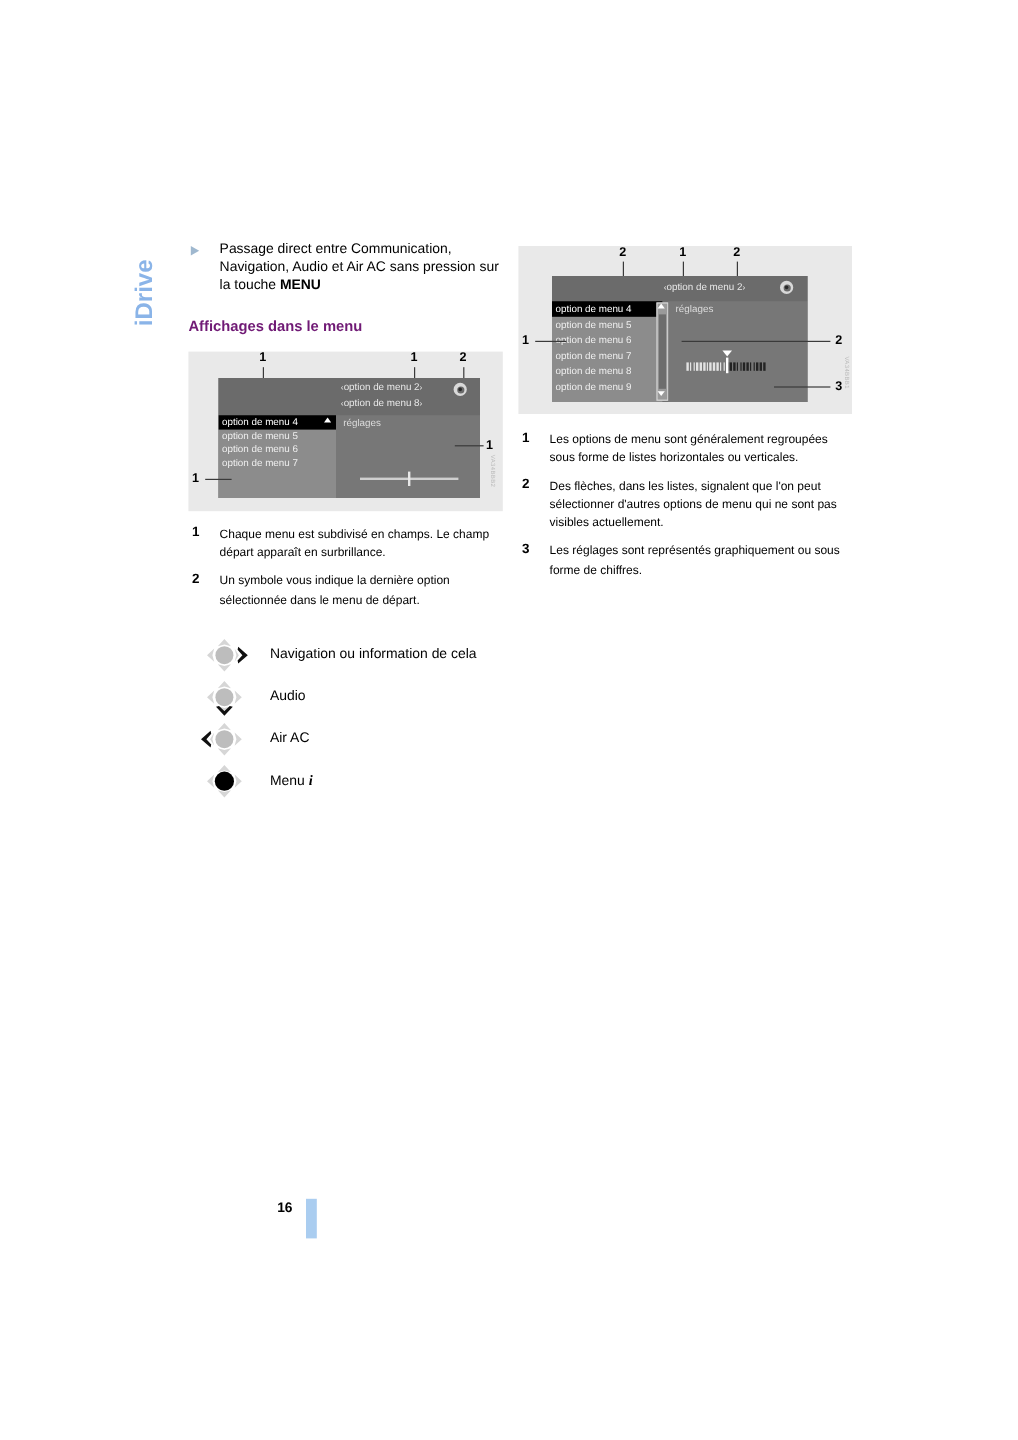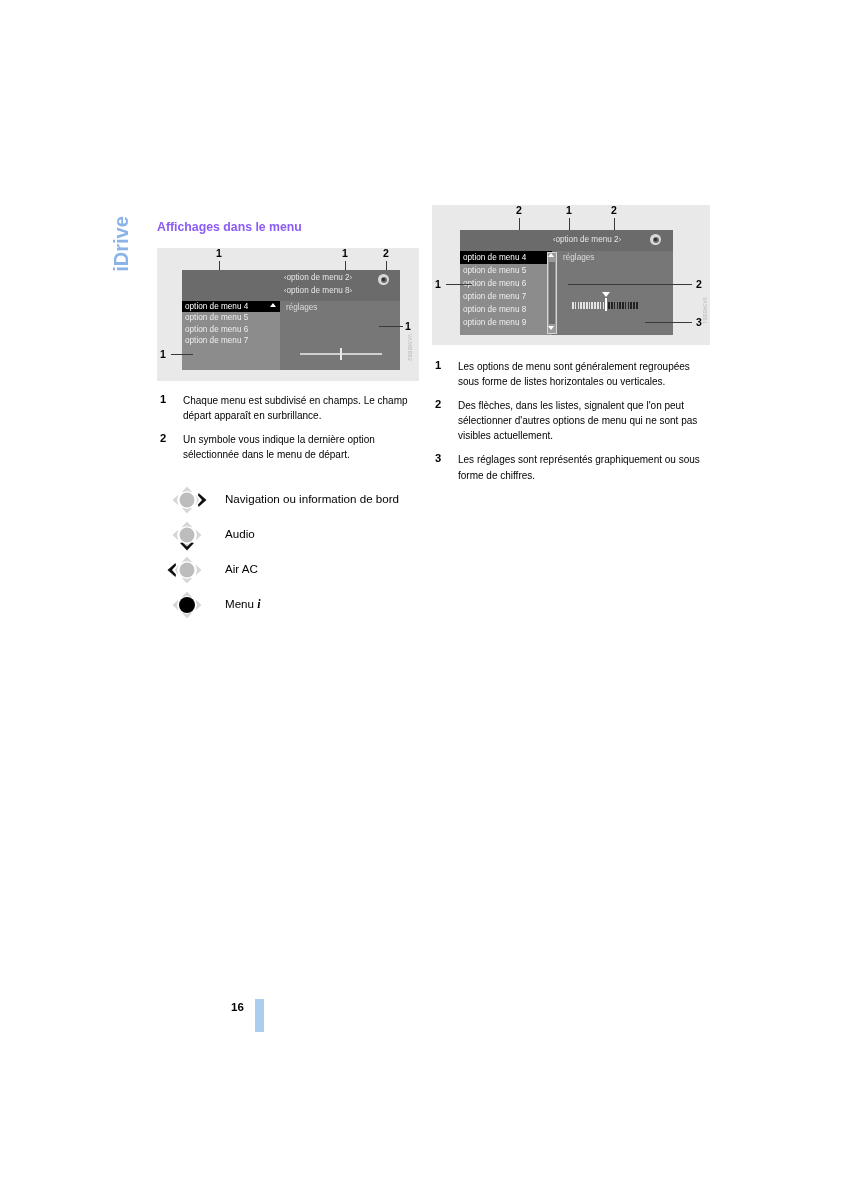--- a/index.html
+++ b/index.html
@@ -75,21 +75,21 @@
   .para b { font-weight: bold; }
 
   .para-plain {
     font-size: 11.6px;
     line-height: 15.1px;
     margin-bottom: 4px;
   }
 
   
   .section-head {
-    color: #8b5cf6;
+    color: #701a75;
     font-weight: bold;
     font-size: 12.3px;
     margin-top: 20px;
     margin-bottom: 14px;
   }
 
   
   .figure {
     position: relative;
     background: #e9e9e9;
@@ -329,20 +329,24 @@
 </style>
 </head>
 <body>
 
 <div class="side-tab">
   <span>iDrive</span>
 </div>
 
 <div class="col-left">
 
+  <div class="bullet-row">
+    <span class="bullet-tri"></span>
+    <div class="para"><span>Passage direct entre Communication, Navigation, Audio et Air AC sans pression sur la touche </span><b>MENU</b></div>
+  </div>
 
 
   <div class="section-head">Affichages dans le menu</div>
 
   <div class="figure" style="width:262px; height:133px; margin-top:2px;">
 
     <div class="callout" style="left:59px; top:-1px;">1</div>
     <div class="leader v" style="left:62px; top:13px; height:22px;"></div>
 
     <div class="callout" style="left:185px; top:-1px;">1</div>
@@ -411,21 +415,21 @@
       <span class="ctrl-icon">
         <svg width="40" height="32" viewBox="0 0 40 32">
           <circle cx="20" cy="16" r="7.5" fill="#bdbdbd"></circle>
           <path d="M20 2.5 L25.5 8.5 L20 7 L14.5 8.5 Z" fill="#d6d6d6"></path>
           <path d="M20 29.5 L25.5 23.5 L20 25 L14.5 23.5 Z" fill="#d6d6d6"></path>
           <path d="M5.5 16 L11.5 10.5 L10 16 L11.5 21.5 Z" fill="#d6d6d6"></path>
           <path d="M32 16 L28.5 10.5 L30 16 L28.5 21.5 Z" fill="#d6d6d6"></path>
           <path d="M39.5 16 L31.5 9 L31 11.5 L35 16 L31 20.5 L31.5 23 Z" fill="#111111"></path>
         </svg>
       </span>
-      <span class="ctrl-label"><span>Navigation ou information de bord</span></span>
+      <span class="ctrl-label"><span>Navigation ou information de cela</span></span>
     </div>
 
     <div class="ctrl-row">
       <span class="ctrl-icon">
         <svg width="40" height="32" viewBox="0 0 40 32">
           <circle cx="20" cy="16" r="7.5" fill="#bdbdbd"></circle>
           <path d="M20 2.5 L25.5 8.5 L20 7 L14.5 8.5 Z" fill="#d6d6d6"></path>
           <path d="M20 27 L25.5 23.5 L20 25 L14.5 23.5 Z" fill="#d6d6d6"></path>
           <path d="M5.5 16 L11.5 10.5 L10 16 L11.5 21.5 Z" fill="#d6d6d6"></path>
           <path d="M34.5 16 L28.5 10.5 L30 16 L28.5 21.5 Z" fill="#d6d6d6"></path>

